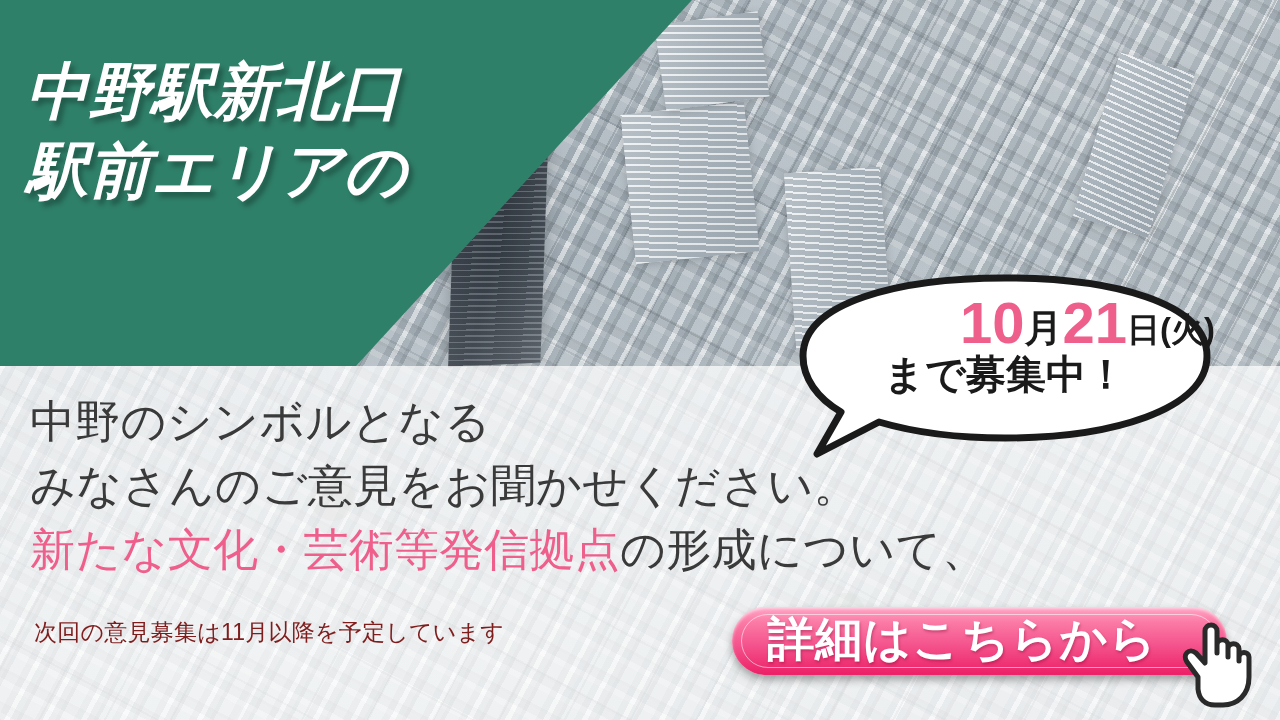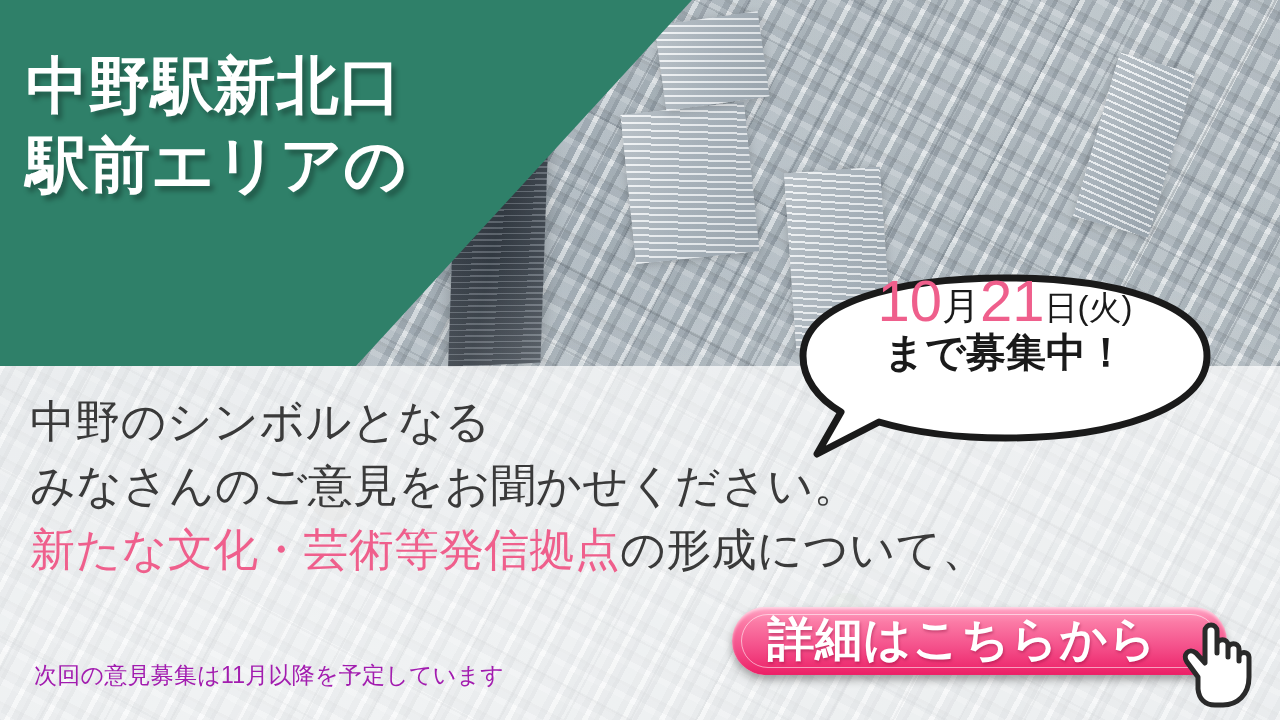--- a/index.html
+++ b/index.html
@@ -126,75 +126,78 @@
     width: 700px;
     height: 366px;
     background: #2f8069;
     clip-path: polygon(0 0, 692px 0, 356px 366px, 0 366px);
   }
 
   
   .headline {
     position: absolute;
     left: 26px;
-    top: 46px;
+    top: 52px;
     width: 620px;
     color: #ffffff;
     font-weight: bold;
     font-size: 62px;
     line-height: 1.28;
     letter-spacing: 0.01em;
     text-shadow: 4px 5px 5px rgba(0,0,0,.30);
+    font-style: italic;
   }
   .headline div { white-space: nowrap; }
 
   
   .body-copy {
     position: absolute;
     left: 30px;
     top: 390px;
     width: 1010px;
     font-size: 45px;
     line-height: 1.42;
     color: #3a3a3a;
     letter-spacing: 0.005em;
   }
   .body-copy .ln { white-space: nowrap; }
   .hl-pink { color: #ef5f8c; }
 
   .note {
     position: absolute;
     left: 34px;
-    top: 660px;
+    top: 617px;
     font-size: 23px;
-    color: #a21caf;
+    color: #7f1d1d;
     letter-spacing: 0.01em;
     white-space: nowrap;
   }
 
   
   .bubble-wrap {
     position: absolute;
     left: 795px;
     top: 272px;
     width: 420px;
     height: 190px;
   }
   .bubble-svg { position: absolute; inset: 0; }
   .bubble-text {
     position: absolute;
     left: 0; top: 0;
     width: 420px;
     text-align: center;
   }
   .bubble-l1 {
+    margin-top: 22px;
     white-space: nowrap;
-    font-weight: normal;
+    font-weight: bold;
     line-height: 1;
     color: #1a1a1a;
+    text-align: right;
   }
   .bubble-l1 .big { font-size: 58px; color: #ef5f8c; vertical-align: -2px; }
   .bubble-l1 .mid { font-size: 38px; color: #1a1a1a; }
   .bubble-l1 .sm  { font-size: 33px; color: #1a1a1a; }
   .bubble-l2 {
     margin-top: 0;
     font-size: 40px;
     font-weight: bold;
     color: #1a1a1a;
     white-space: nowrap;

